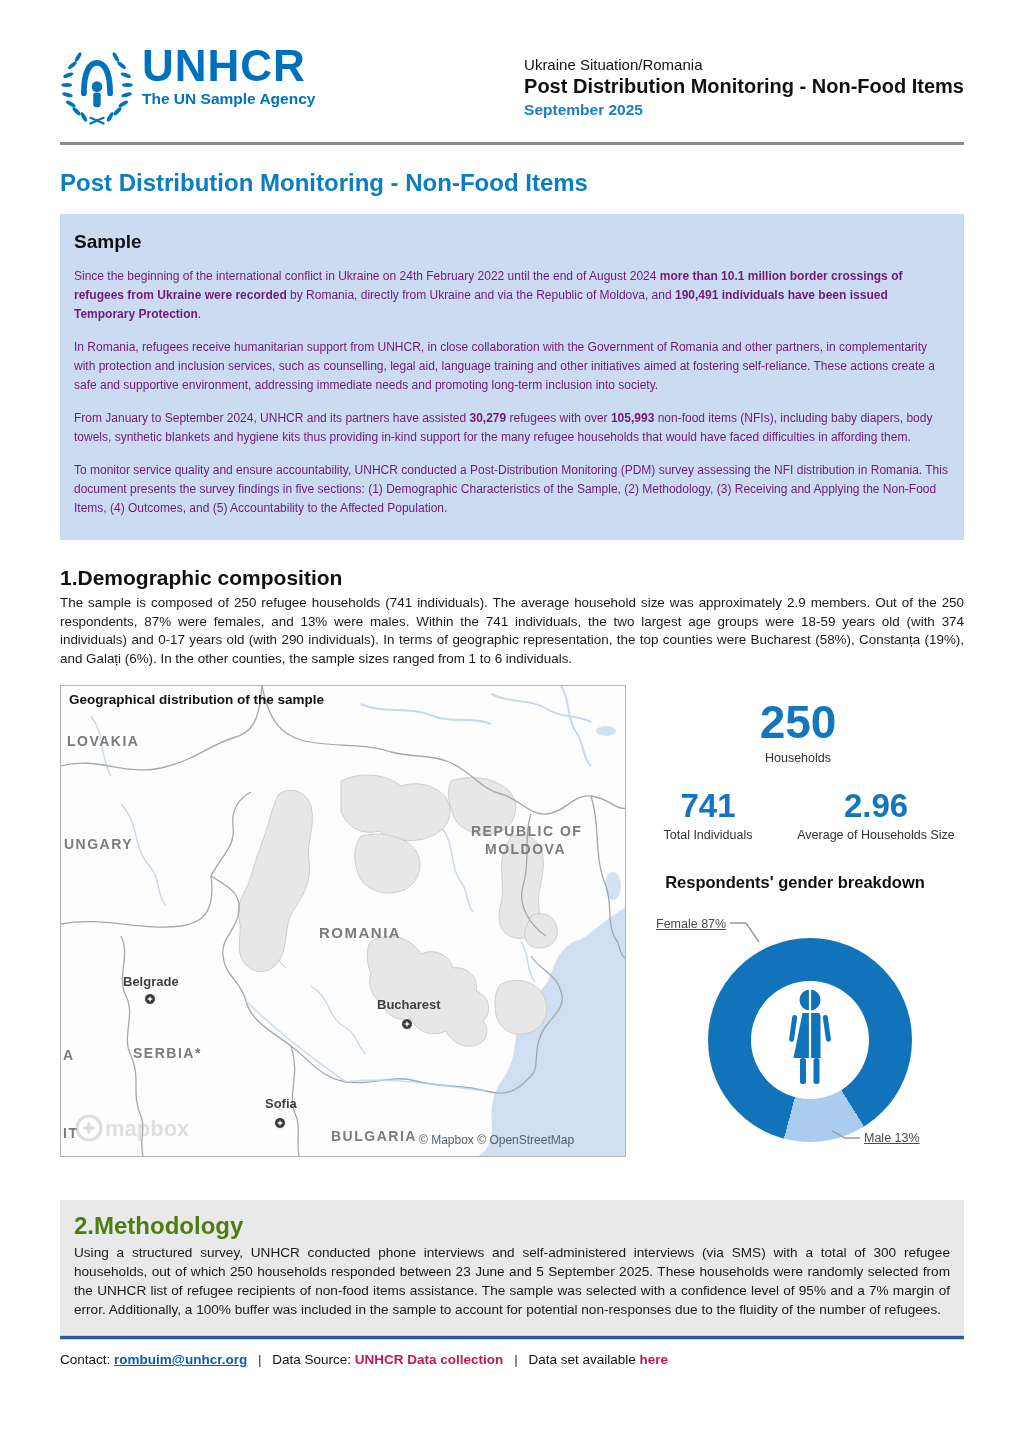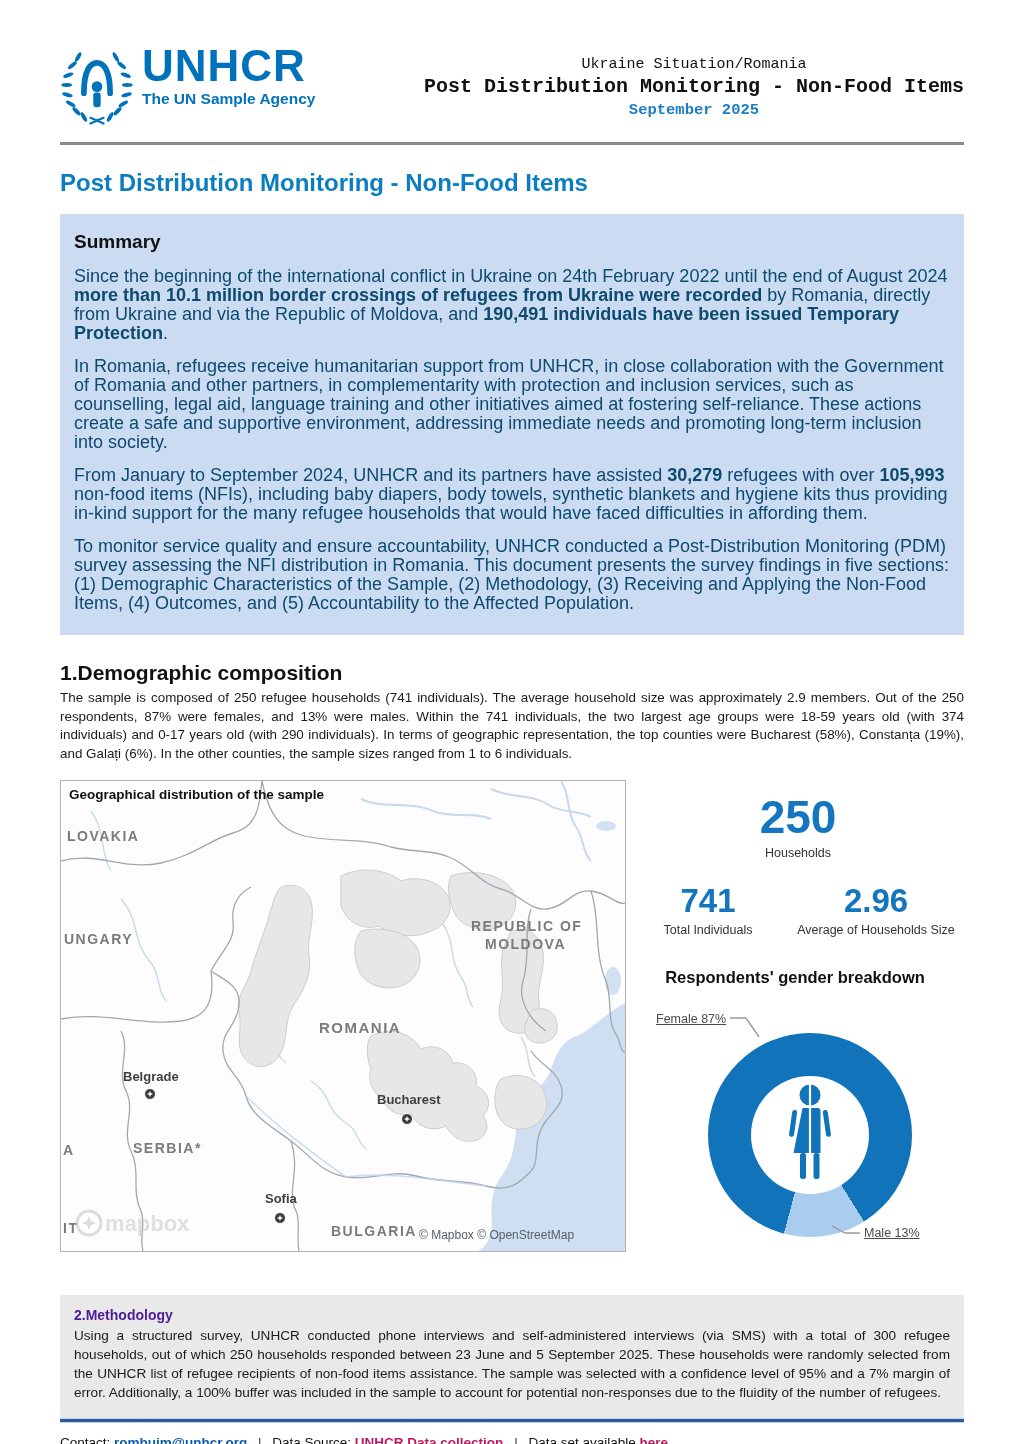--- a/index.html
+++ b/index.html
@@ -5,32 +5,32 @@
   * { margin:0; padding:0; box-sizing:border-box; }
   body { background:#ffffff; font-family:"Liberation Sans", sans-serif; }
   .page { width:1024px; height:1444px; margin:0 auto; background:#ffffff; position:relative; overflow:hidden; }
   .content { width:904px; margin:0 auto; padding-top:44px; }
 
   
   .header { display:flex; justify-content:space-between; align-items:flex-start; }
   .logo { display:flex; align-items:flex-start; gap:8px; }
   .logo-text .org { color:#0072BC; font-weight:bold; font-size:44px; letter-spacing:1px; line-height:1; }
   .logo-text .tagline { color:#0072BC; font-weight:bold; font-size:15.5px; margin-top:2px; }
-  .header-right { text-align:center; padding-top:12px;font-family:Liberation Mono, monospace; }
+  .header-right { text-align:left; padding-top:12px; }
   .header-right .ctx { font-size:15px; color:#111; }
   .header-right .doc { font-size:20px; font-weight:bold; color:#111; margin-top:2px; }
   .header-right .date { font-size:15.5px; font-weight:bold; color:#1A7DC5; margin-top:3px; }
   .header-rule { height:3px; background:#8a8a8a; margin-top:12px; }
 
   .page-title { margin-top:24px; font-size:24px; font-weight:bold; color:#0B7DC1; }
 
   
   .summary-box { margin-top:17px; background:#CBDCF2; padding:17px 14px 22px 14px; }
   .summary-box h2 { font-size:19px; color:#111; margin-bottom:4px; }
-  .para { font-size:18px; line-height:19px; color:#0c4a6e; margin-top:14px; }
+  .para { font-size:12px; line-height:19px; color:#701a75; margin-top:14px; }
   .para b, .para .b { font-weight:bold; }
 
   
   .sec-heading { margin-top:26px; font-size:21px; font-weight:bold; color:#111; }
   .sec-body { font-size:13.4px; line-height:18.5px; color:#1a1a1a; margin-top:4px; text-align:justify; }
 
   
   .cols { display:flex; margin-top:17px; }
   .map-panel { width:566px; height:472px; border:1px solid #b3b3b3; position:relative; background:#fdfdfd; flex:none; }
   .map-panel svg { display:block; }
@@ -42,21 +42,21 @@
   .stat .lab { font-size:12.5px; color:#333; margin-top:6px; white-space:nowrap; }
   .gender-heading { position:absolute; left:50%; transform:translateX(-50%); top:188px; font-size:16.5px; font-weight:bold; color:#111; white-space:nowrap; }
 
   .donut { position:absolute; left:82px; top:253px; width:204px; height:204px; border-radius:50%; }
   .donut-hole { position:absolute; left:50%; top:50%; width:118px; height:118px; margin:-59px 0 0 -59px; border-radius:50%; background:#ffffff; display:flex; align-items:center; justify-content:center; }
   .callout { position:absolute; font-size:12.5px; color:#4a4a4a; white-space:nowrap;text-decoration:underline; }
   .connectors { position:absolute; left:0; top:0; pointer-events:none; }
 
   
   .method-box { margin-top:43px; background:#E9E9E9; padding:12px 14px 16px 14px; }
-  .method-box h2 { font-size:14px; color:#4c1d95; }
+  .method-box h2 { font-size:24px; color:#4d7c0f; }
   .method-box .body { font-size:13.6px; line-height:19px; color:#1a1a1a; margin-top:3px; text-align:justify; }
   .footer-rule { height:5px; background:linear-gradient(to bottom, #BDD7EE 0 20%, #2E5B97 20% 72%, #BDD7EE 72% 100%); }
 
   .footer { margin-top:12px; font-size:13.5px; color:#111; }
   .footer a { text-decoration:none; }
   .footer .email { color:#0A5BAE; font-weight:bold; text-decoration:underline; }
   .footer .blue-link { color:#be185d; font-weight:bold; }
   .footer .sep { color:#333; padding:0 7px; }
 
   
@@ -107,21 +107,21 @@
         <div class="ctx">Ukraine Situation/Romania</div>
         <div class="doc">Post Distribution Monitoring - Non-Food Items</div>
         <div class="date">September 2025</div>
       </div>
     </div>
     <div class="header-rule"></div>
 
     <div class="page-title">Post Distribution Monitoring - Non-Food Items</div>
 
     <div class="summary-box">
-      <h2>Summary</h2>
+      <h2>Sample</h2>
       <p class="para"><span>Since the beginning of the international conflict in Ukraine on 24th February 2022 until the end of August 2024 </span><span class="b">more than 10.1 million border crossings of refugees from Ukraine were recorded</span><span> by Romania, directly from Ukraine and via the Republic of Moldova, and </span><span class="b">190,491 individuals have been issued Temporary Protection</span><span>.</span></p>
       <p class="para"><span>In Romania, refugees receive humanitarian support from UNHCR, in close collaboration with the Government of Romania and other partners, in complementarity with protection and inclusion services, such as counselling, legal aid, language training and other initiatives aimed at fostering self-reliance. These actions create a safe and supportive environment, addressing immediate needs and promoting long-term inclusion into society.</span></p>
       <p class="para"><span>From January to September 2024, UNHCR and its partners have assisted </span><span class="b">30,279</span><span> refugees with over </span><span class="b">105,993</span><span> non-food items (NFIs), including baby diapers, body towels, synthetic blankets and hygiene kits thus providing in-kind support for the many refugee households that would have faced difficulties in affording them.</span></p>
       <p class="para"><span>To monitor service quality and ensure accountability, UNHCR conducted a Post-Distribution Monitoring (PDM) survey assessing the NFI distribution in Romania. This document presents the survey findings in five sections: (1) Demographic Characteristics of the Sample, (2) Methodology, (3) Receiving and Applying the Non-Food Items, (4) Outcomes, and (5) Accountability to the Affected Population.</span></p>
     </div>
 
     <div class="sec-heading">1.Demographic composition</div>
     <p class="sec-body">The sample is composed of 250 refugee households (741 individuals). The average household size was approximately 2.9 members. Out of the 250 respondents, 87% were females, and 13% were males. Within the 741 individuals, the two largest age groups were 18-59 years old (with 374 individuals) and 0-17 years old (with 290 individuals). In terms of geographic representation, the top counties were Bucharest (58%), Constanța (19%), and Galați (6%). In the other counties, the sample sizes ranged from 1 to 6 individuals.</p>
 
     <div class="cols">

